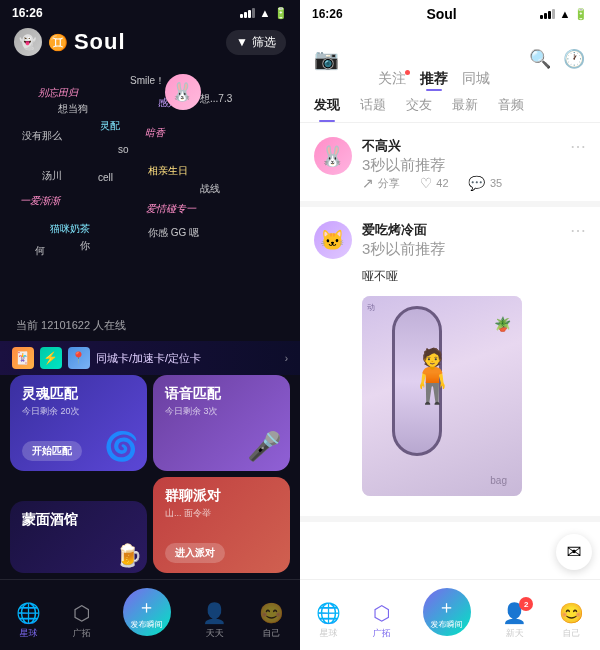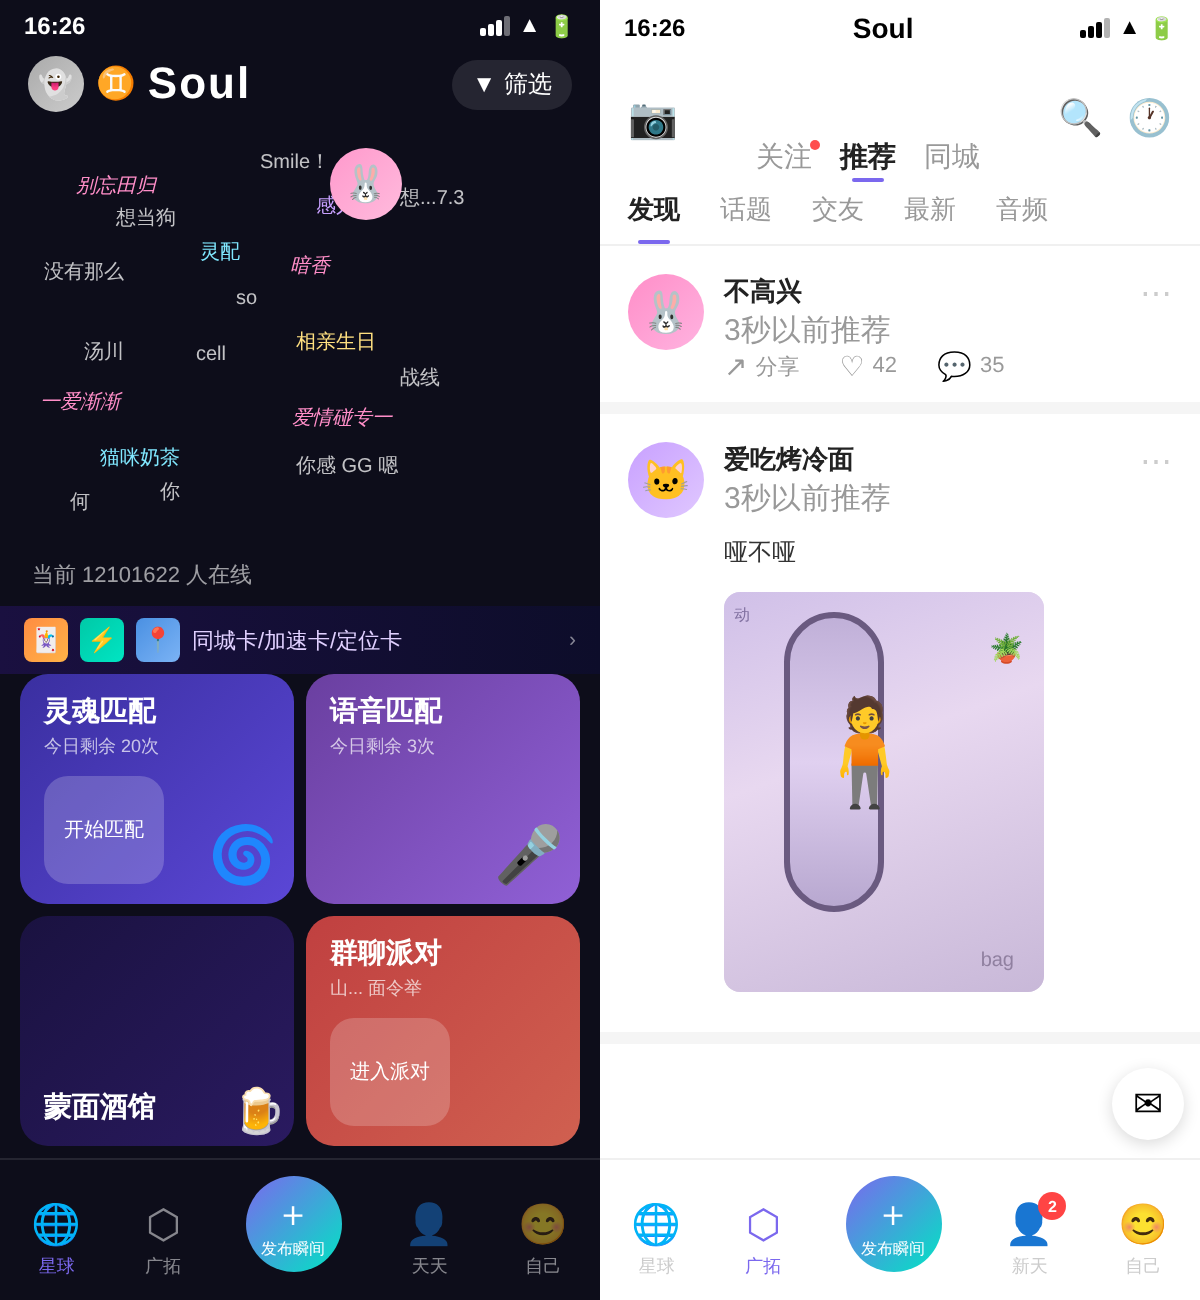--- a/index.html
+++ b/index.html
@@ -188,27 +188,28 @@
       color: #fff;
     }
 
     .feat-card-sub {
       font-size: 9px;
       color: rgba(255,255,255,0.7);
       margin-top: 2px;
     }
 
     .feat-card-btn {
-      margin-top: 8px;
+      margin-top: 23px;
       background: rgba(255,255,255,0.2);
       border-radius: 12px;
-      padding: 20px 10px;
+      padding: 3px 10px;
       color: #fff;
       font-size: 10px;
       display: inline-block;
+      font-weight: bold;
     }
 
     .feat-card-emoji {
       position: absolute;
       right: 8px;
       bottom: 8px;
       font-size: 28px;
     }
 
     
@@ -644,21 +645,21 @@
       <div class="feat-card-sub">今日剩余 3次</div>
       <div class="feat-card-emoji">🎤</div>
     </div>
 
     <div class="feat-card orange-card" style="grid-row:2;grid-column:2;">
       <div class="feat-card-title">群聊派对</div>
       <div class="feat-card-sub">山... 面令举</div>
       <div class="feat-card-btn">进入派对</div>
     </div>
 
-    <div style="grid-row:2;grid-column:1;border-radius:14px;background:linear-gradient(135deg,#1a1240,#2a1a60);padding:10px 12px;display:flex;flex-direction:column;justify-content:flex-end;overflow:hidden;position:relative;">
+    <div style="grid-row:2;grid-column:1;border-radius:14px;background:linear-gradient(135deg,#1a1240,#2a1a60);padding:10px 12px;display:flex;flex-direction:column;justify-content:flex-start;overflow:hidden;position:relative;margin-top:24px;">
       <div class="feat-card-title">蒙面酒馆</div>
       <div class="feat-card-emoji" style="right:4px;bottom:4px;font-size:22px;">🍺</div>
     </div>
 
   </div>
 
   <div class="bottom-nav">
     <div class="nav-item">
       <span class="nav-icon active">🌐</span>
       <span class="nav-label active">星球</span>

